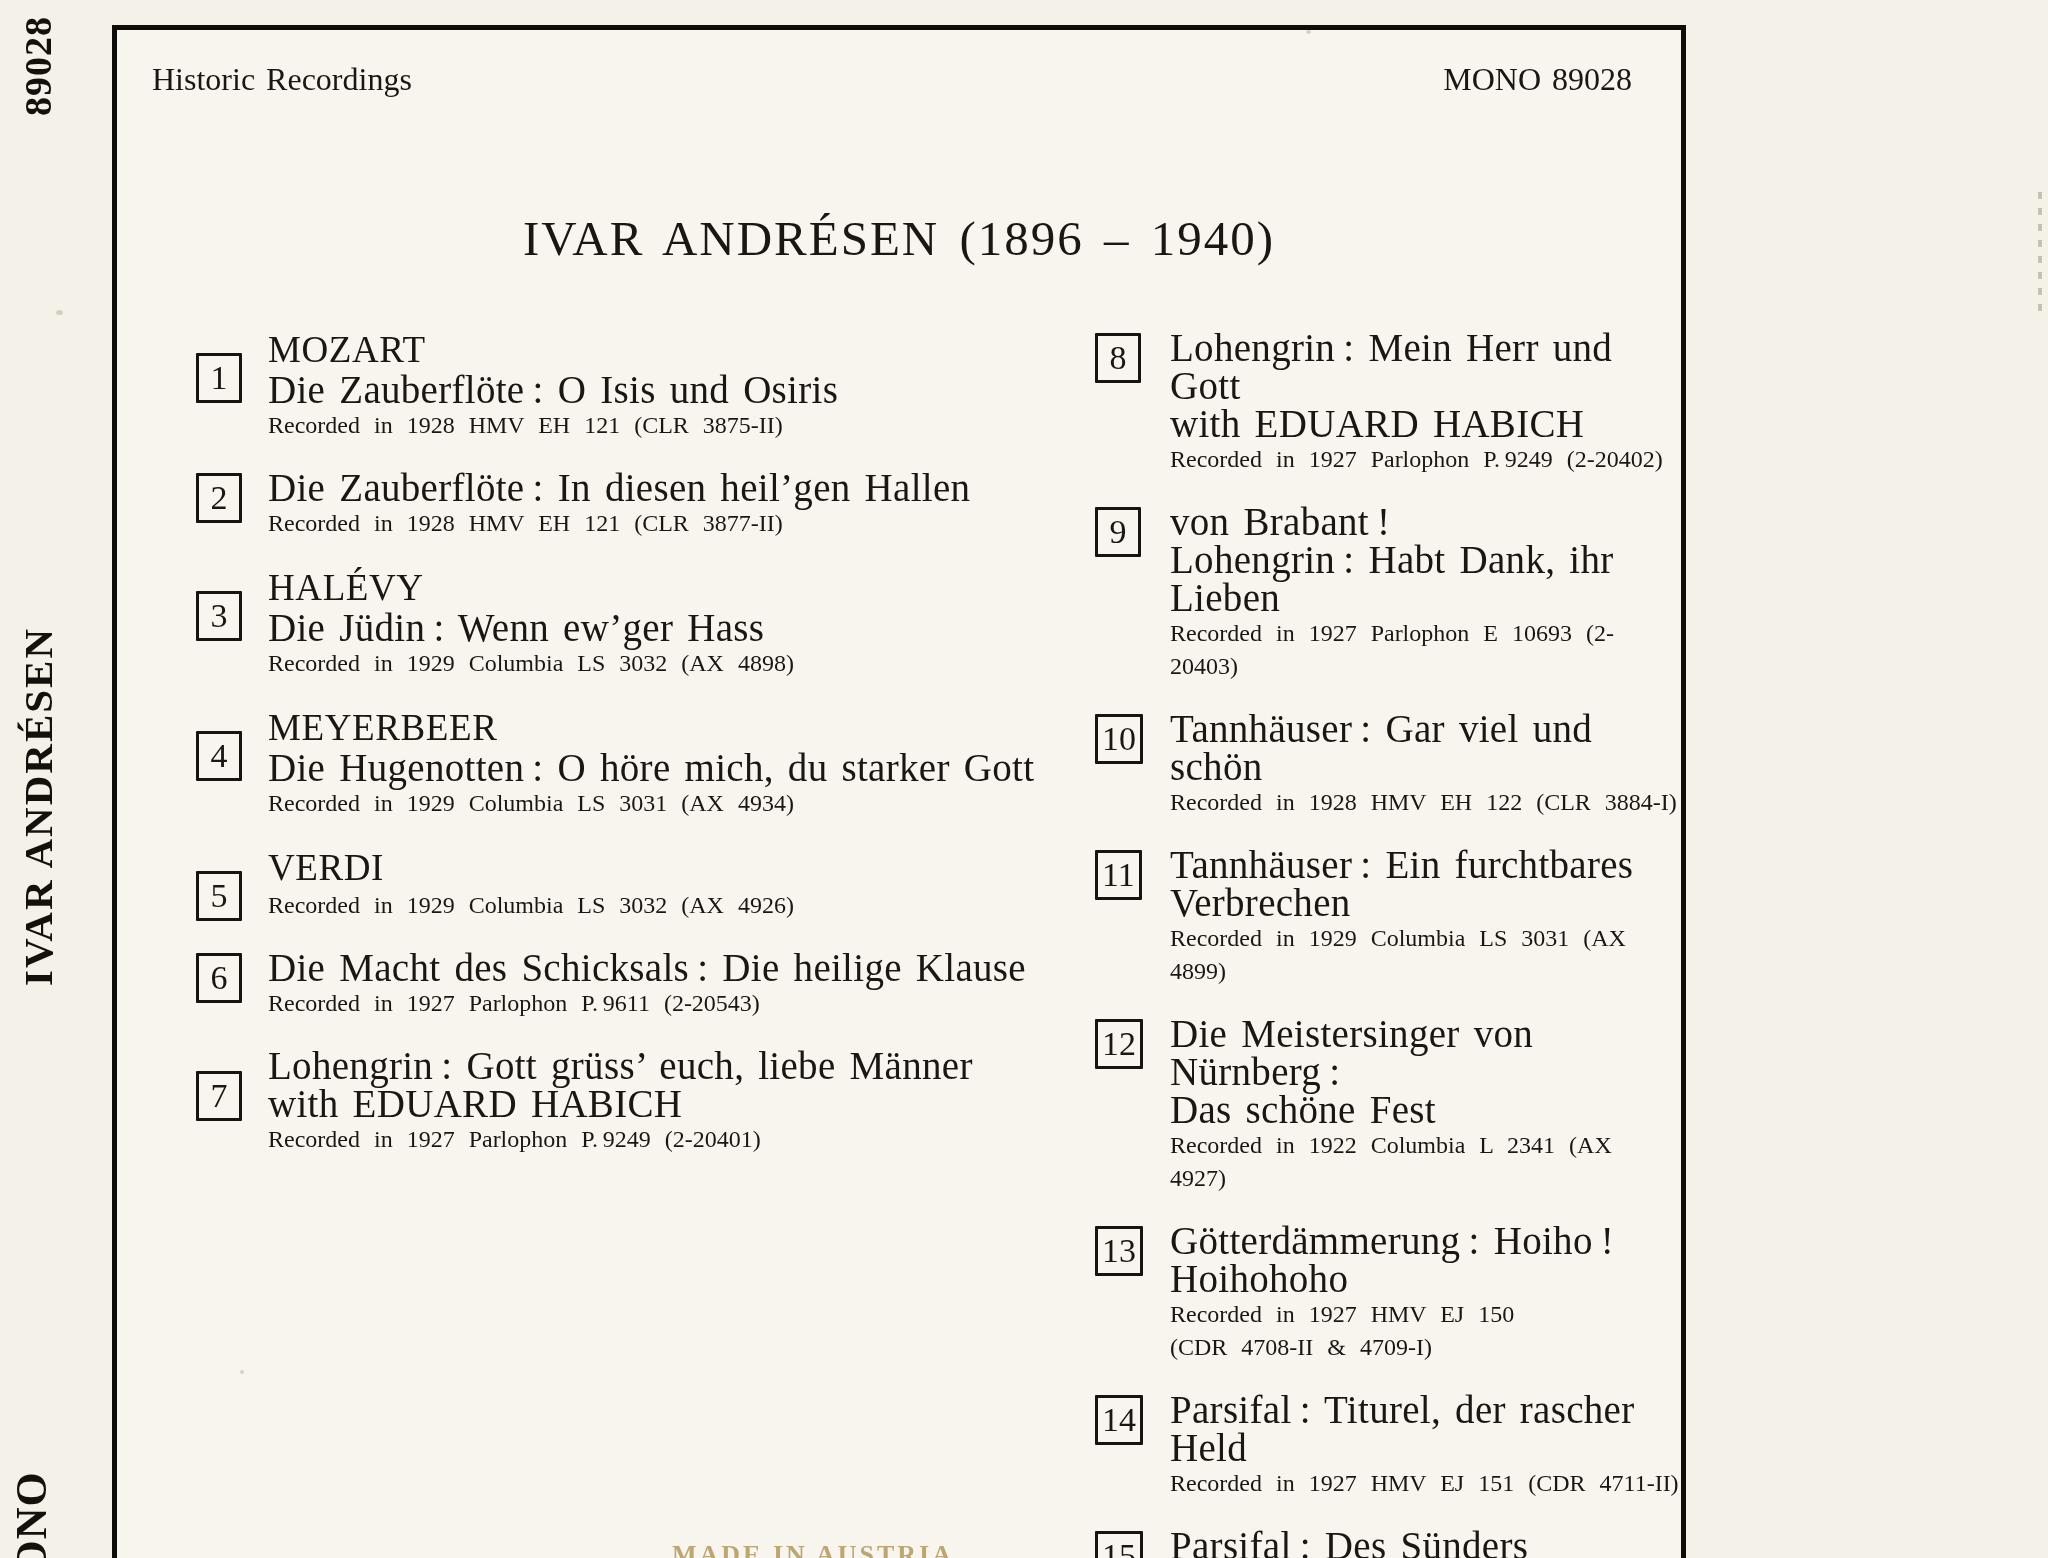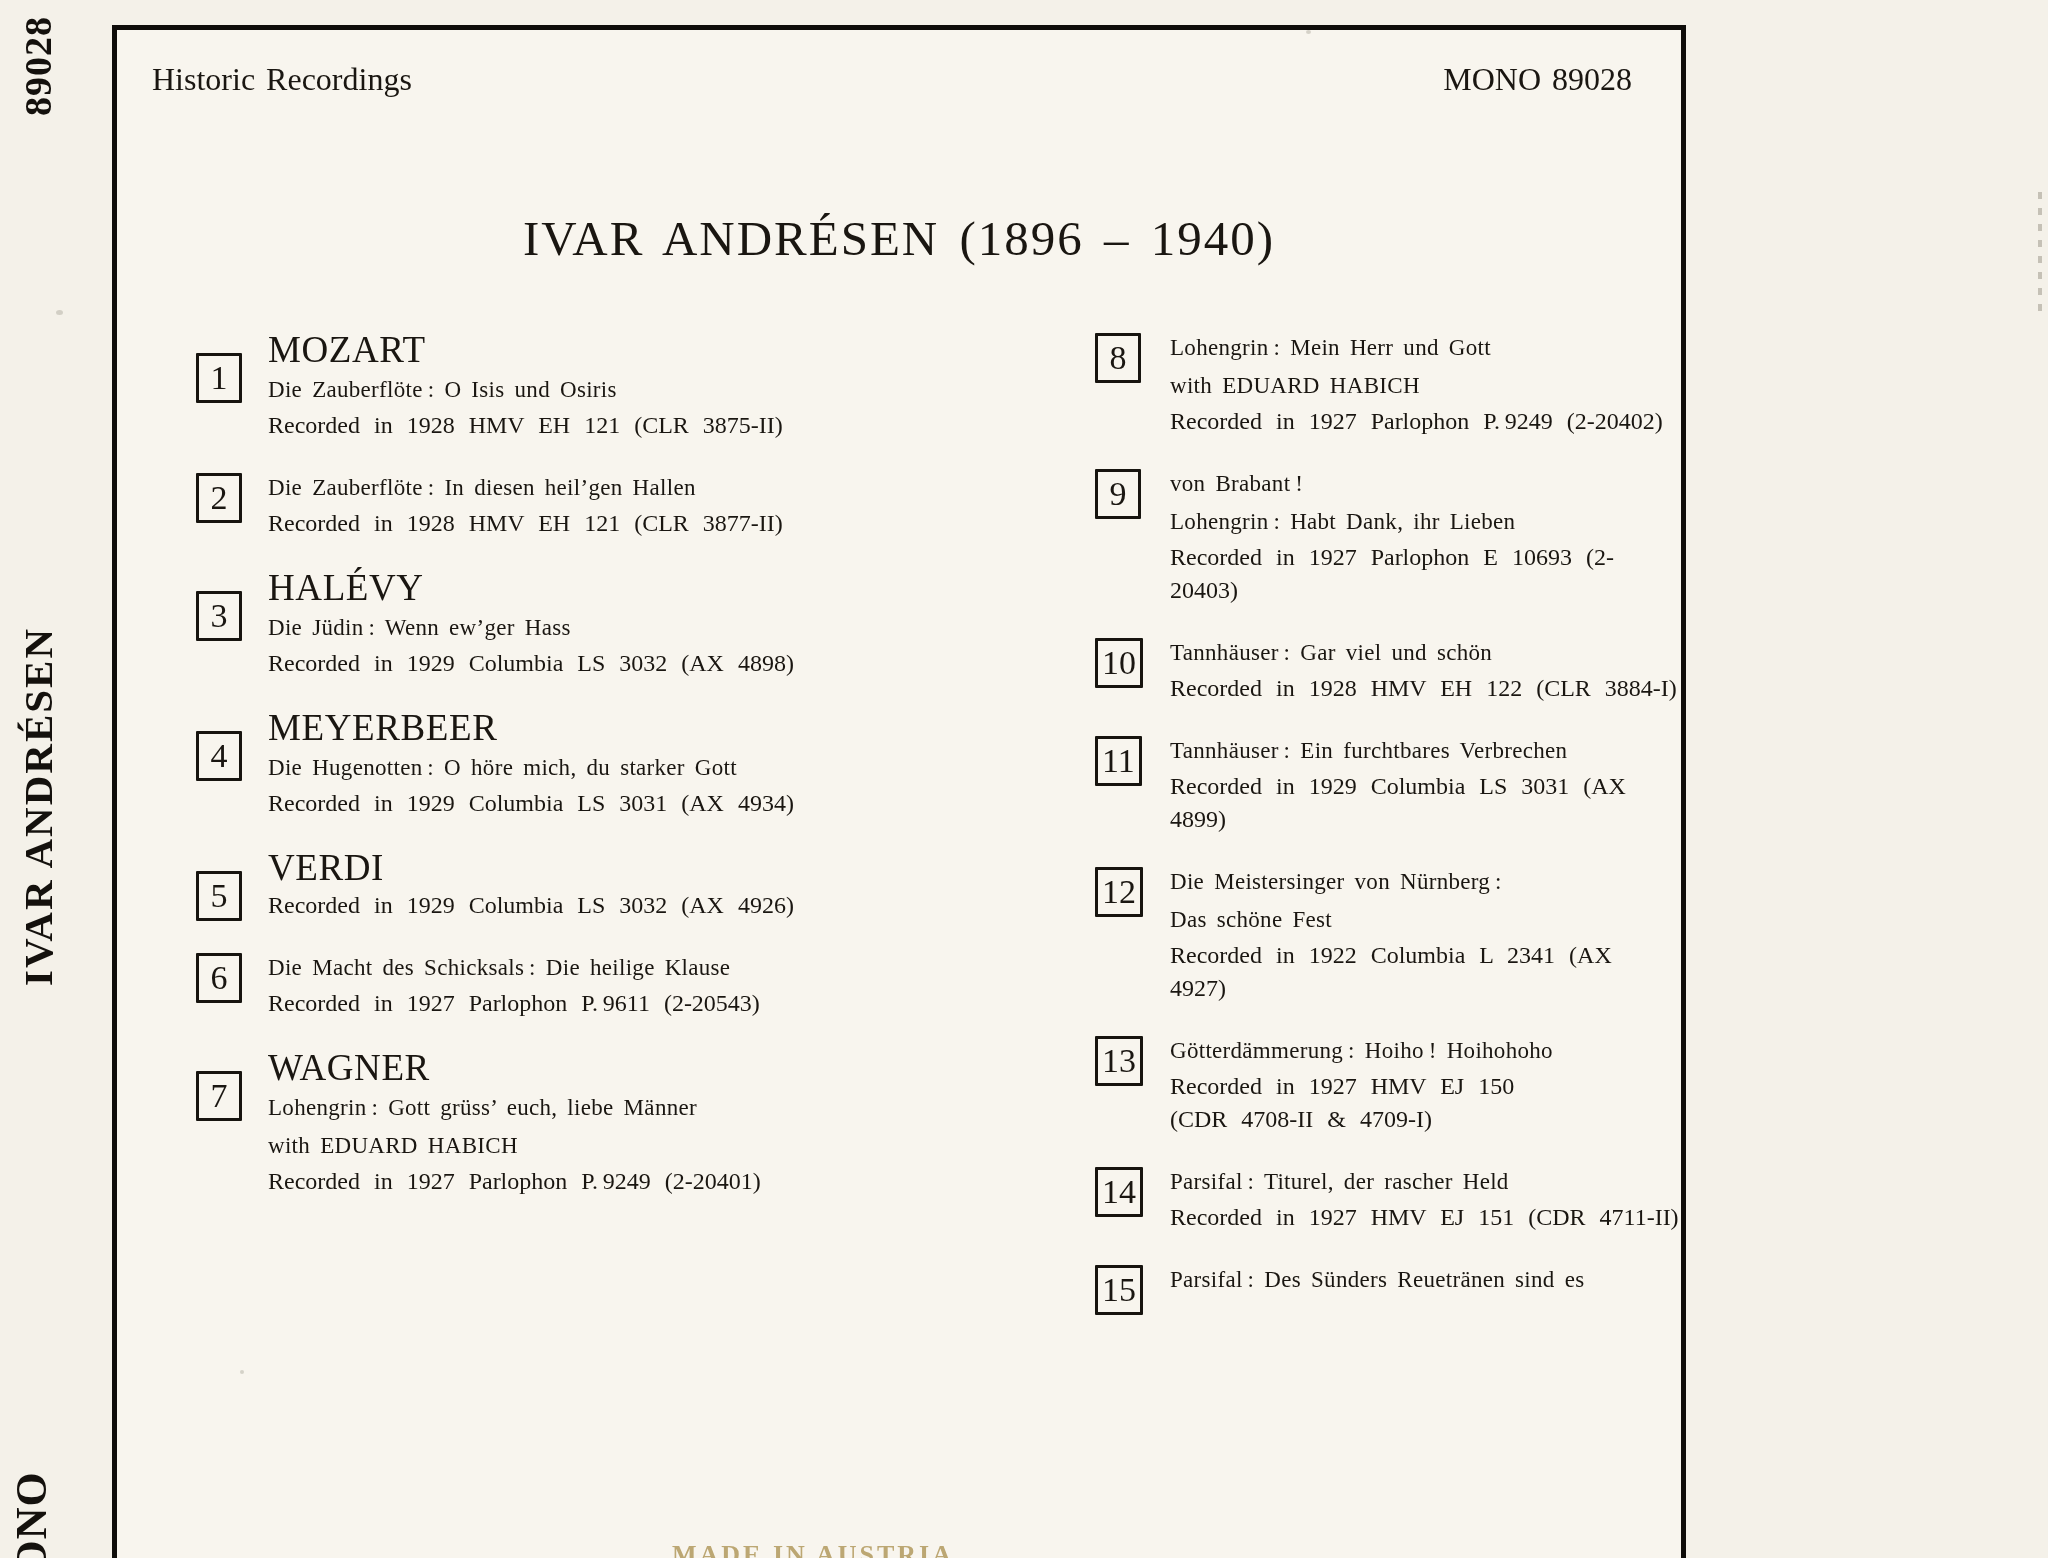--- a/index.html
+++ b/index.html
@@ -70,21 +70,21 @@
     margin-top:4px;
     box-sizing:content-box;
   }
   .track.has-composer .num-box{margin-top:24px;}
   .txt-col{flex:1;min-width:0;}
   .composer{
     font-size:37px;line-height:42px;
     letter-spacing:0.6px;
   }
   .title-line{
-    font-size:23px;line-height:38px;
+    font-size:39px;line-height:38px;
     letter-spacing:0.3px;word-spacing:4px;
   }
   .rec-line{
     font-size:24px;line-height:33px;
     word-spacing:8px;
   }
   
   #bottom-gold{
     position:absolute;
     left:672px;top:1540px;
@@ -166,21 +166,20 @@
           <div class="track">
             <div class="num-col"><div class="num-box">6</div></div>
             <div class="txt-col">
               <div class="title-line">Die Macht des Schicksals : Die heilige Klause</div>
               <div class="rec-line">Recorded in 1927 Parlophon P. 9611 (2-20543)</div>
             </div>
           </div>
           <div class="track has-composer">
             <div class="num-col"><div class="num-box">7</div></div>
             <div class="txt-col">
-              <div class="composer">WAGNER</div>
               <div class="title-line">Lohengrin : Gott grüss’ euch, liebe Männer</div>
               <div class="title-line">with EDUARD HABICH</div>
               <div class="rec-line">Recorded in 1927 Parlophon P. 9249 (2-20401)</div>
             </div>
           </div>
         </div>
       <div class="col-right">
           <div class="track">
             <div class="num-col"><div class="num-box">8</div></div>
             <div class="txt-col">

